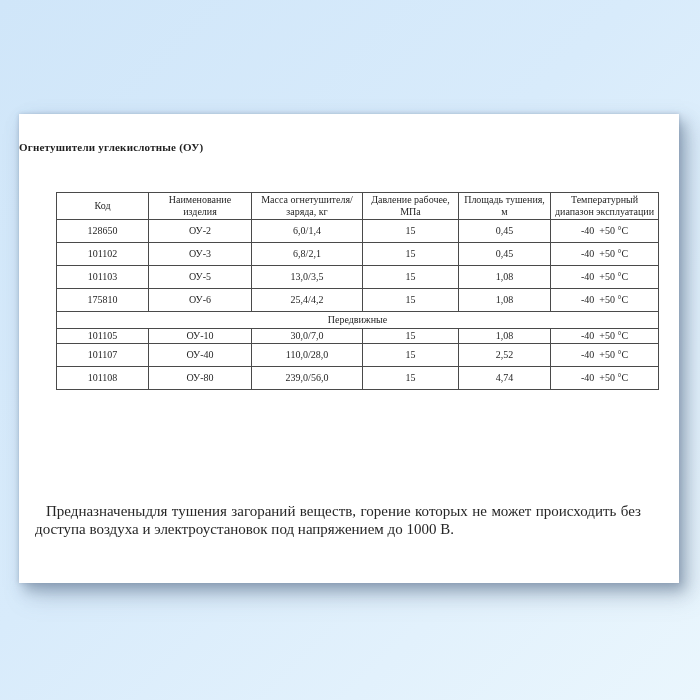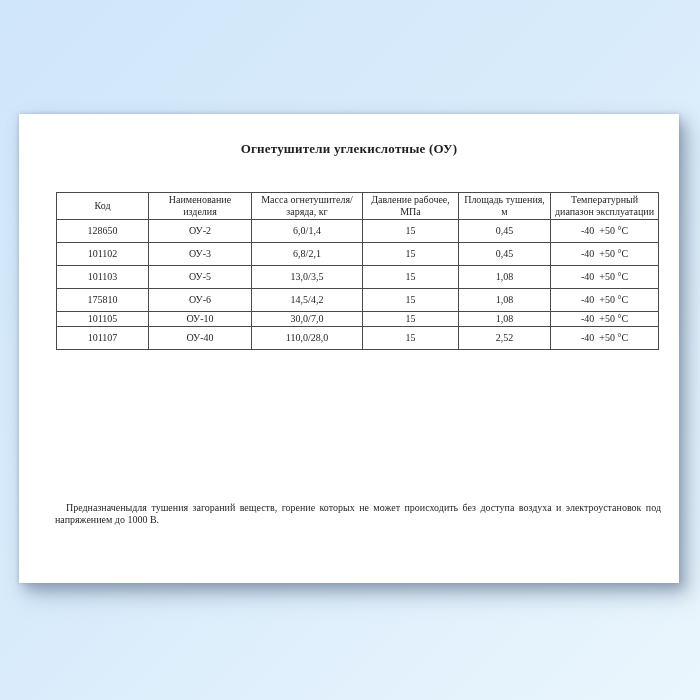--- a/index.html
+++ b/index.html
@@ -10,41 +10,41 @@
   }
   .page{
     position:absolute;left:19px;top:114px;width:660px;height:469px;
     background:#ffffff;
     box-shadow:0 0 4px rgba(125,145,170,0.45),
                5px 7px 12px rgba(100,120,145,0.50),
                10px 12px 22px rgba(110,130,155,0.35);
   }
   .doc-title{
     position:absolute;top:27px;left:0;width:100%;
-    text-align:center;font-weight:bold;font-size:13px;color:#1f1f1f;
+    font-weight:bold;font-size:11px;color:#1f1f1f;
     letter-spacing:0.2px;
   }
   table.fire{
     position:absolute;left:29px;top:78px;width:602px;
     border-collapse:collapse;table-layout:fixed;
     font-size:10px;color:#262626;margin-left:8px;
   }
   table.fire td{
     border:1px solid #4a4a4a;text-align:center;vertical-align:middle;
     padding:1px 3px;line-height:1.2;overflow:hidden;
   }
   tr.rh{height:26px}
   tr.sec-a{height:24px}
   tr.sec-b{height:17px}
   tr.d{height:23px}
   tr.ds{height:15px}
   td.pre{white-space:pre}
   .footnote{
-    position:absolute;left:36px;top:388px;width:606px;
-    font-size:10px;color:#262626;line-height:1.22;
+    position:absolute;left:16px;top:388px;width:606px;
+    font-size:15px;color:#262626;line-height:1.22;
     text-indent:11px;text-align:justify;
   }
 </style>
 </head>
 <body>
 
 <div class="screen">
   <div class="page">
 
     <div class="doc-title">Огнетушители углекислотные (ОУ)</div>
@@ -89,42 +89,53 @@
           <td>101103</td>
           <td>ОУ-5</td>
           <td>13,0/3,5</td>
           <td>15</td>
           <td>1,08</td>
           <td class="pre">-40  +50 °С</td>
         </tr>
         <tr class="d">
           <td>175810</td>
           <td>ОУ-6</td>
-          <td>14,5/4,2</td>
+          <td>25,4/4,2</td>
           <td>15</td>
           <td>1,08</td>
           <td class="pre">-40  +50 °С</td>
         </tr>
 
+        <tr class="sec-b">
+          <td colspan="6">Передвижные</td>
+        </tr>
 
         <tr class="ds">
           <td>101105</td>
           <td>ОУ-10</td>
           <td>30,0/7,0</td>
           <td>15</td>
           <td>1,08</td>
           <td class="pre">-40  +50 °С</td>
         </tr>
         <tr class="d">
           <td>101107</td>
           <td>ОУ-40</td>
           <td>110,0/28,0</td>
           <td>15</td>
           <td>2,52</td>
           <td class="pre">-40  +50 °С</td>
         </tr>
+        <tr class="d">
+          <td>101108</td>
+          <td>ОУ-80</td>
+          <td>239,0/56,0</td>
+          <td>15</td>
+          <td>4,74</td>
+          <td class="pre">-40  +50 °С</td>
+        </tr>
       </tbody>
     </table>
 
     <div class="footnote">Предназначеныдля тушения загораний веществ, горение которых не может происходить без доступа воздуха и электроустановок под напряжением до 1000 В.</div>
 
   </div>
 </div>
 
 </body></html>

